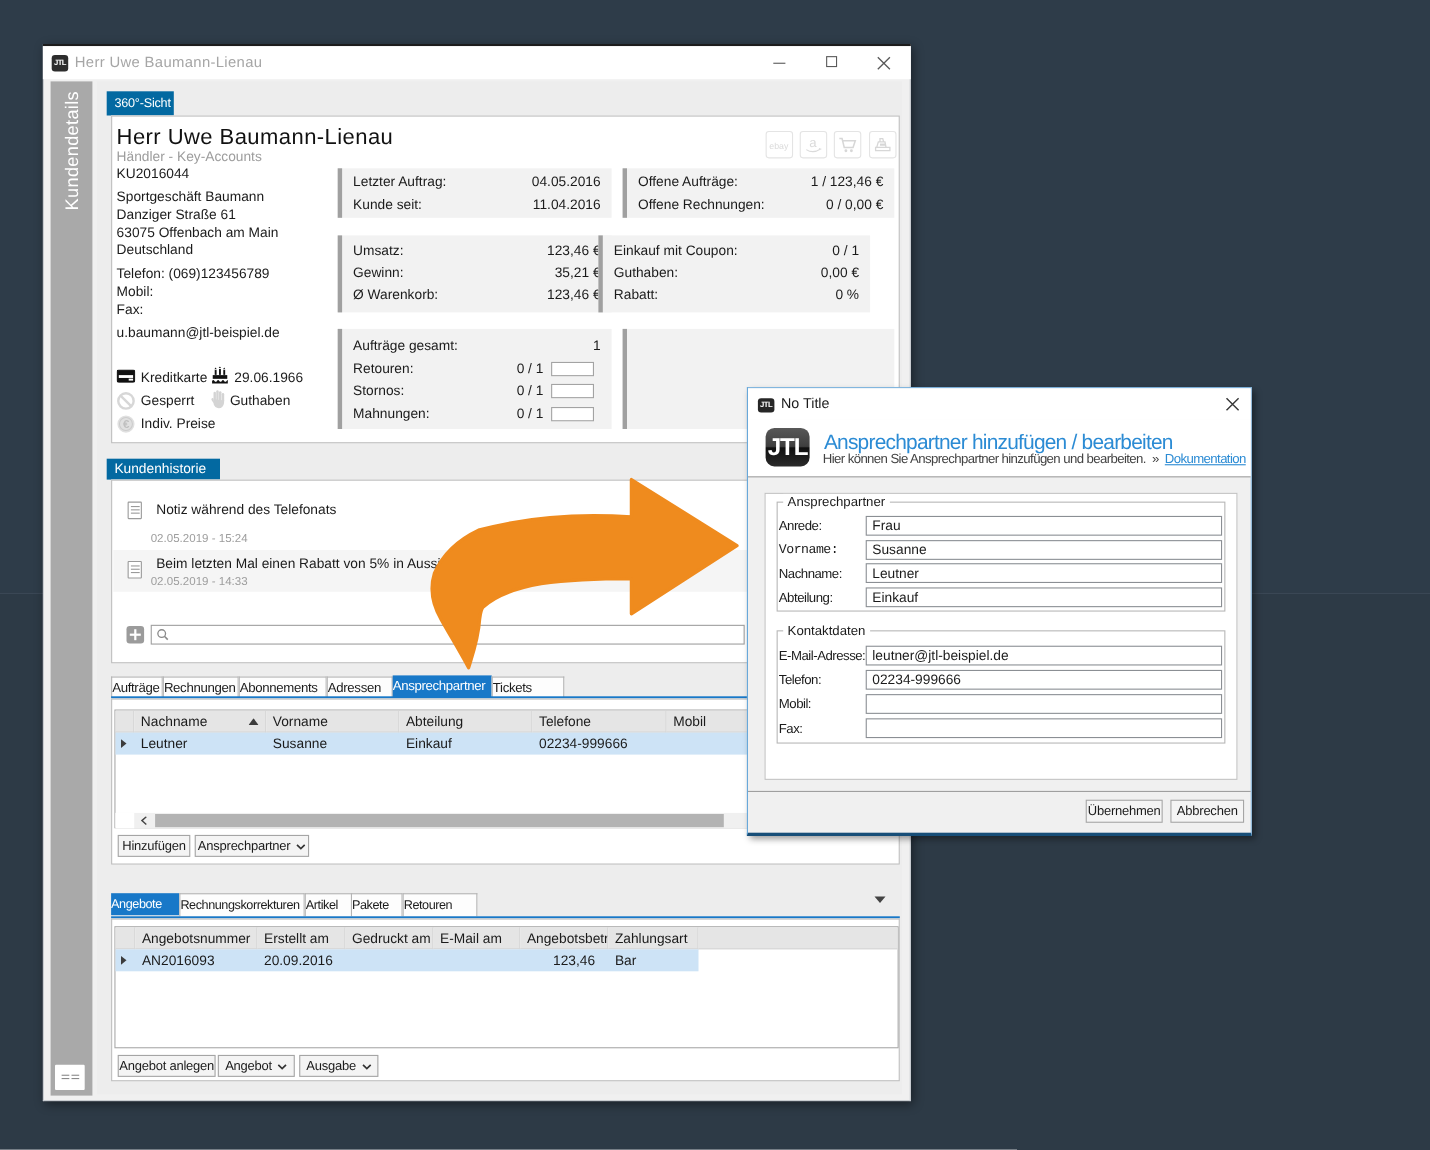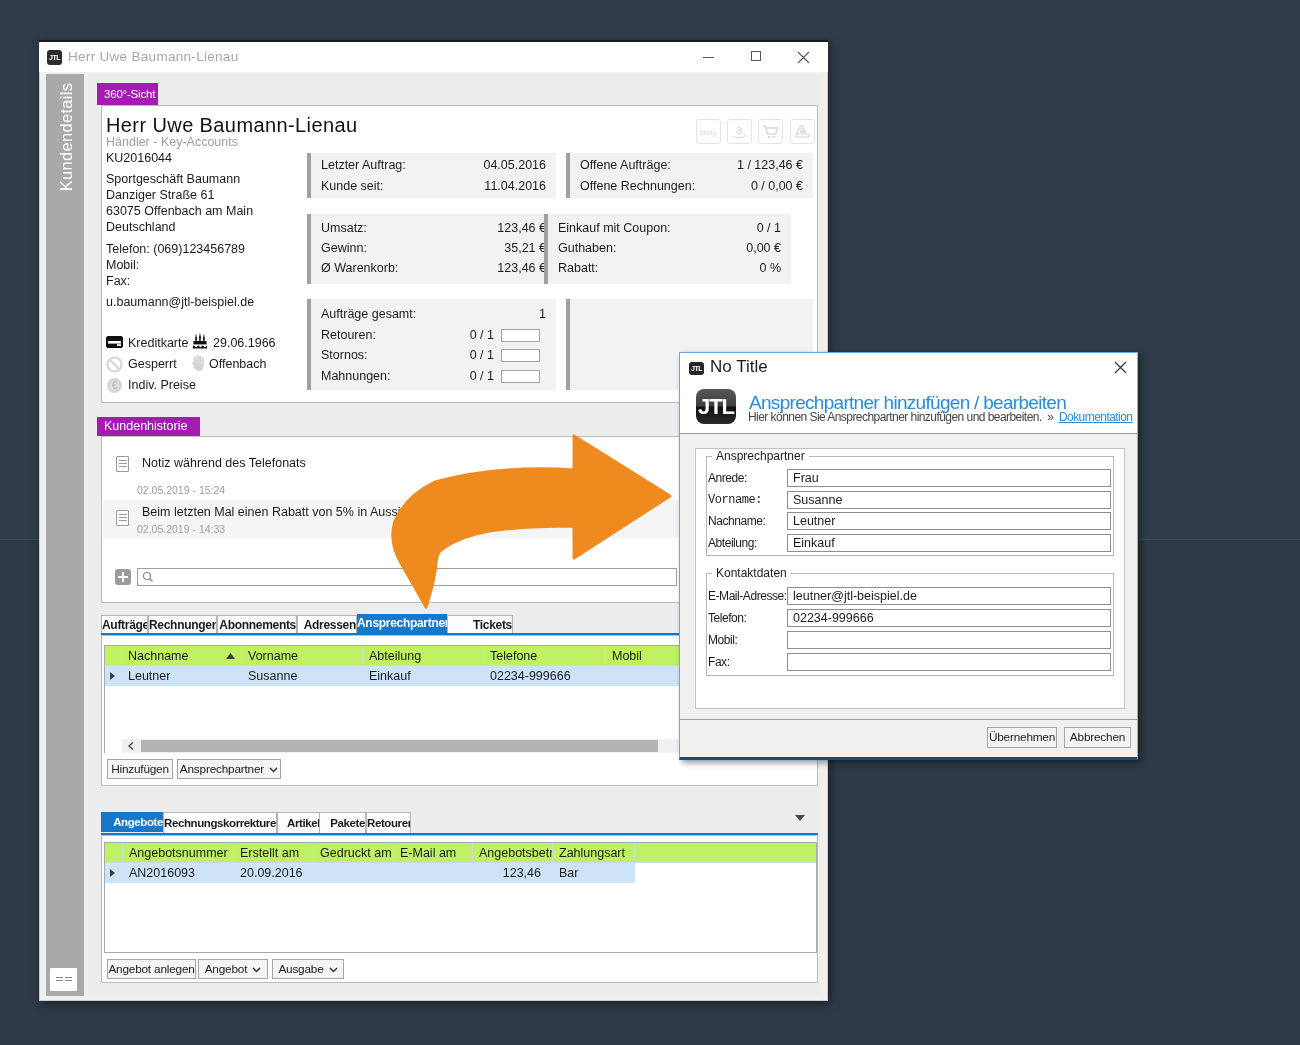--- a/index.html
+++ b/index.html
@@ -22,21 +22,21 @@
 #btnclose svg { position:absolute; left:16px; top:9px; }
 
 
 #sidebar { left:7px; top:32px; width:38px; height:922px; background:#a9a9a9; }
 #sidetext { left:16px; top:150px; width:110px; height:22px; transform-origin:0 0; transform:rotate(-90deg); color:#fff; font-size:16.5px; letter-spacing:0.3px; line-height:22px; text-align:center; }
 #sidebtn { left:11px; top:926px; width:27px; height:23px; background:#fff; border-radius:1px; }
 #sidebtn i { position:absolute; left:6px; top:9px; width:7px; height:1px; background:#8a8a8a; box-shadow:0 3px 0 #8a8a8a, 9px 0 0 #8a8a8a, 9px 3px 0 #8a8a8a; }
 
 
 #content { left:49px; top:32px; width:732px; height:921px; background:#ededed; }
-.graytab { background:#a21caf; color:#fff; font-size:12.5px; }
+.graytab { background:#0369a1; color:#fff; font-size:12.5px; }
 .panel { background:#fff; border:1px solid #bdbdbd; }
 
 
 #tab360 { left:9px; top:9px; width:61px; height:22px; line-height:22px; padding-left:7px; font-size:11.5px; letter-spacing:-0.2px; }
 #panel360 { left:13px; top:31px; width:717px; height:298px; }
 
 
 .t { position:absolute; font-size:12.5px; color:#1b1b1b; white-space:nowrap; }
 .gray { color:#9d9d9d; }
 
@@ -55,27 +55,27 @@
 #panelKH { left:13px; top:362px; width:717px; height:167px; }
 .khrow2 { position:absolute; left:1px; top:63px; width:714px; height:38px; background:#f5f5f5; }
 .doc { position:absolute; width:13px; height:16px; border:1px solid #9a9a9a; background:#fff; border-radius:1px; }
 .doc i { position:absolute; left:2px; top:3px; width:8px; height:1px; background:#9a9a9a; box-shadow:0 3px 0 #9a9a9a, 0 6px 0 #9a9a9a; }
 #plusbtn { left:13px; top:132px; width:16px; height:16px; background:#9b9b9b; border-radius:3px; }
 #plusbtn i { position:absolute; left:3px; top:7px; width:10px; height:2px; background:#fff; }
 #plusbtn b { position:absolute; left:7px; top:3px; width:2px; height:10px; background:#fff; }
 #searchbox { left:35px; top:131px; width:540px; height:18px; background:#fff; border:1px solid #9f9f9f; }
 
 
-.tabrow .tb { position:absolute; top:0; height:19px; line-height:19px; background:#fdfdfd; border:1px solid #b4b4b4; border-bottom:none; font-size:12px; letter-spacing:-0.3px; color:#1b1b1b; text-align:right; white-space:nowrap; overflow:hidden;font-weight:bold; }
+.tabrow .tb { position:absolute; top:0; height:19px; line-height:19px; background:#fdfdfd; border:1px solid #b4b4b4; border-bottom:none; font-size:12px; letter-spacing:-0.3px; color:#1b1b1b; text-align:left; white-space:nowrap; overflow:hidden; }
 .tabrow .active { top:-1px; background:#1878c8; color:#fff; border:none; }
 .blueline { position:absolute; height:2px; background:#1878c8; }
 
 
 .grid { position:absolute; background:#fff; border:1px solid #a9a9a9; }
-.grid .hcell { position:absolute; top:0; height:20px; line-height:20px; font-size:12.5px; color:#1b1b1b; border-right:1px solid #d6d6d6; border-bottom:1px solid #d6d6d6; padding-left:6px; background:#bef264; overflow:hidden; white-space:nowrap; }
+.grid .hcell { position:absolute; top:0; height:20px; line-height:20px; font-size:12.5px; color:#1b1b1b; border-right:1px solid #d6d6d6; border-bottom:1px solid #d6d6d6; padding-left:6px; background:#e5e5e5; overflow:hidden; white-space:nowrap; }
 .grid .rsel { position:absolute; height:20px; background:#cde3f6; }
 .grid .dcell { position:absolute; height:20px; line-height:20px; font-size:12.5px; color:#1b1b1b; padding-left:6px; }
 .arrowmark { position:absolute; width:0; height:0; border-left:5px solid #3c3c3c; border-top:4px solid transparent; border-bottom:4px solid transparent; }
 .btn { position:absolute; background:#f4f4f4; border:1px solid #a5a5a5; font-size:11.8px; letter-spacing:-0.2px; color:#1b1b1b; text-align:center; white-space:nowrap; overflow:hidden; }
 
 
 #tabrowAP { left:13px; top:541px; }
 #panelAP { left:13px; top:561px; width:717px; height:151px; }
 
 
@@ -180,21 +180,21 @@
       <svg class="abs" style="left:89px; top:248px;" width="15" height="18">
           <g fill="#d4d4d4">
             <rect x="3.1" y="2.2" width="2.2" height="8" rx="1.1"></rect>
             <rect x="5.6" y="0.8" width="2.2" height="9" rx="1.1"></rect>
             <rect x="8.1" y="1.6" width="2.2" height="9" rx="1.1"></rect>
             <rect x="10.6" y="3.2" width="2.2" height="8" rx="1.1"></rect>
             <path d="M3.2 9 L3.2 12.5 L1.6 10.2 q-1-1.5 0-2.2 q0.9-0.6 1.6 0.4 z"></path>
             <path d="M2.6 10.5 q0.5-2 3-1.5 l7.2 1.2 q0 4.2-1.8 5.8 q-1.6 1.5-4.2 1 q-2.4-0.5-3.3-2.8 z"></path>
           </g>
         </svg>
-      <div class="t" style="left:107px; top:251px;">Offenbach</div>
+      <div class="t" style="left:107px; top:251px;">Guthaben</div>
 
       <svg class="abs" style="left:4px; top:271px;" width="17" height="17">
           <circle cx="8.5" cy="8.5" r="7.8" fill="#e0e0e0"></circle>
           <circle cx="8.5" cy="8.5" r="5.9" fill="none" stroke="#cccccc" stroke-width="1"></circle>
           <text x="8.7" y="12.3" font-size="10.5" font-weight="bold" fill="#c0c0c0" text-anchor="middle" font-family="Liberation Sans, sans-serif">€</text>
         </svg>
       <div class="t" style="left:26px; top:272px;">Indiv. Preise</div>
 
       <div class="picon" style="left:594px; top:13px;"><svg width="23" height="23">
             <text x="11" y="15" font-size="8" fill="#dadada" text-anchor="middle" font-family="Liberation Sans">ebay</text>
@@ -348,21 +348,21 @@
       <div class="btn" style="left:75px; top:123px; width:104px; height:20px; line-height:18px;">Ansprechpartner <svg width="9" height="6" style="margin-left:2px;">
             <path d="M1 1 L4.5 4.5 L8 1" stroke="#333" stroke-width="1.5" fill="none"></path>
           </svg></div>
     </div>
 
     <div class="abs tabrow" id="tabrowAG">
       <div class="tb active" style="left:0; width:62px; height:20px;">Angebote</div>
       <div class="tb" style="left:62px; width:114px;">Rechnungskorrekturen</div>
       <div class="tb" style="left:176px; width:44px;">Artikel</div>
       <div class="tb" style="left:218px; width:47px;">Pakete</div>
-      <div class="tb" style="left:265px; width:45px;">Retouren</div>
+      <div class="tb" style="left:265px; width:68px;">Retouren</div>
     </div>
     <div class="abs" style="left:707px; top:741px; width:0; height:0; border-left:5px solid transparent; border-right:5px solid transparent; border-top:6px solid #444;"></div>
     <div class="abs blueline" style="left:13px; top:759px; width:717px;"></div>
     <div class="abs panel" id="panelAG">
       <div class="grid" style="left:2px; top:6px; width:713px; height:111px;">
         <div class="hcell" style="left:0; width:18px;"></div>
         <div class="hcell" style="left:18px; width:111px;">Angebotsnummer</div>
         <div class="hcell" style="left:129px; width:80px;">Erstellt am</div>
         <div class="hcell" style="left:209px; width:80px;">Gedruckt am</div>
         <div class="hcell" style="left:289px; width:79px;">E-Mail am</div>
@@ -387,21 +387,21 @@
   </div>
 </div>
 
 <svg class="abs" id="arrow" width="300" height="240" viewBox="0 0 300 240">
   <path d="M194 50 C 135 46, 92 52, 55 62 C 36 71, 22 85, 15 101 C 10 117, 14 131, 21 143 C 30 159, 38 172, 46 187 C 50 174, 55 160, 56 143 C 57 137, 57 135, 59 132 C 72 120, 92 114, 112 110.5 C 142 106.5, 165 106, 194 106 L 194 138 L 290 76 L 194 16 Z" fill="#ef8b1e" stroke="#ef8b1e" stroke-width="3" stroke-linejoin="round"></path>
 </svg>
 
 <div class="abs" id="dialog">
   <div class="abs" id="dtitle">
     <div class="abs" id="dicon">JTL</div>
-    <div class="abs" style="left:30px; top:0; height:28px; line-height:28px; font-size:17px; color:#1b1b1b;">No Title</div>
+    <div class="abs" style="left:30px; top:0; height:28px; line-height:28px; font-size:13px; color:#1b1b1b;">No Title</div>
     <svg class="abs" style="left:434px; top:8px;" width="13" height="13">
         <path d="M1 1 L12 12 M12 1 L1 12" stroke="#3a3a3a" stroke-width="1.3"></path>
       </svg>
   </div>
   <div class="abs" id="dheader">
     <div class="abs" id="dlogo">JTL</div>
     <div class="abs" id="dhead1">Ansprechpartner hinzufügen / bearbeiten</div>
     <div class="abs" id="dhead2">Hier können Sie Ansprechpartner hinzufügen und bearbeiten.&nbsp; »&nbsp; <span class="lnk">Dokumentation</span></div>
   </div>
   <div class="abs" id="dpanel">

